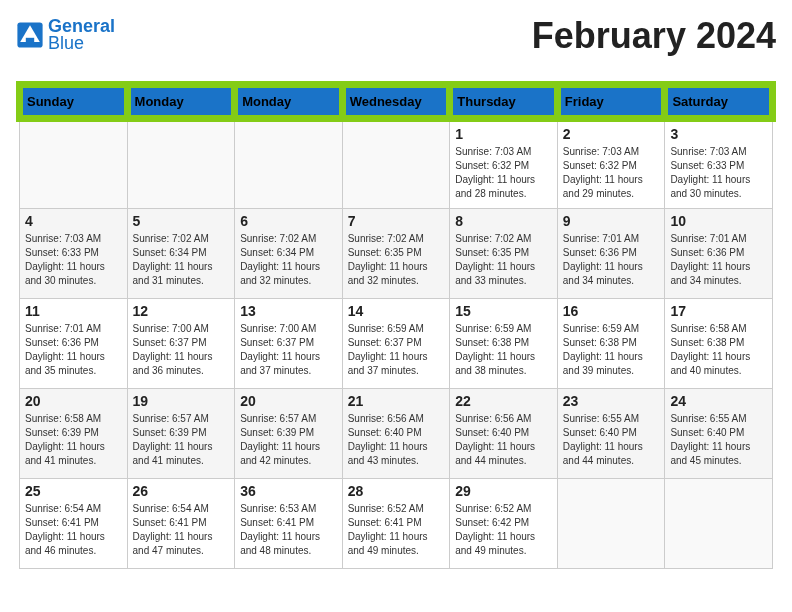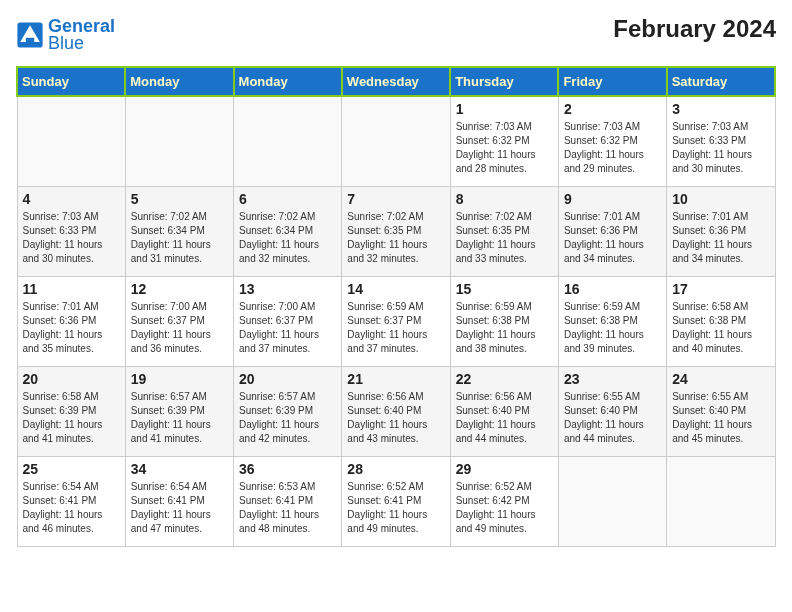--- a/index.html
+++ b/index.html
@@ -7,58 +7,58 @@
       font-family: Arial, sans-serif;
       background: #fff;
       width: 792px;
       min-height: 612px;
       padding: 16px;
     }
     .header-area {
       display: flex;
       justify-content: space-between;
       align-items: flex-start;
-      margin-bottom: 12px;
+      margin-bottom: 25px;
     }
     .logo {
       display: flex;
       align-items: center;
       gap: 4px;
     }
     .logo-icon {
       width: 28px;
       height: 28px;
     }
     .title-area {
       text-align: right;
     }
     .month-title {
-      font-size: 24px;
+      font-size: 36px;
       font-weight: bold;
       color: #222;
       line-height: 1.1;
     }
     .subtitle {
       font-size: 16px;
       color: #444;
       margin-top: 2px;
     }
     .calendar {
       width: 100%;
       border-collapse: collapse;
       font-size: 11px;
     }
     .calendar th {
       background: #1a73c8;
-      color: #fef9c3;
+      color: #000000;
       padding: 6px 4px;
       text-align: left;
       font-size: 13px;
       font-weight: 600;
-      border: 2px solid #84cc16;
+      border: 7px solid #84cc16;
     }
     .calendar td {
       border: 1px solid #ccc;
       vertical-align: top;
       padding: 4px 5px;
       width: calc(100% / 7);
       height: 90px;
     }
     .day-number {
       font-size: 14px;
@@ -293,21 +293,21 @@
       </tr>
       <tr>
         <td>
           <div class="day-number">25</div>
           <div class="day-info" style="white-space: pre-line;">Sunrise: 6:54 AM
 Sunset: 6:41 PM
 Daylight: 11 hours
 and 46 minutes.</div>
         </td>
         <td>
-          <div class="day-number">34</div>
+          <div class="day-number">26</div>
           <div class="day-info" style="white-space: pre-line;">Sunrise: 6:54 AM
 Sunset: 6:41 PM
 Daylight: 11 hours
 and 47 minutes.</div>
         </td>
         <td>
           <div class="day-number">36</div>
           <div class="day-info" style="white-space: pre-line;">Sunrise: 6:53 AM
 Sunset: 6:41 PM
 Daylight: 11 hours

